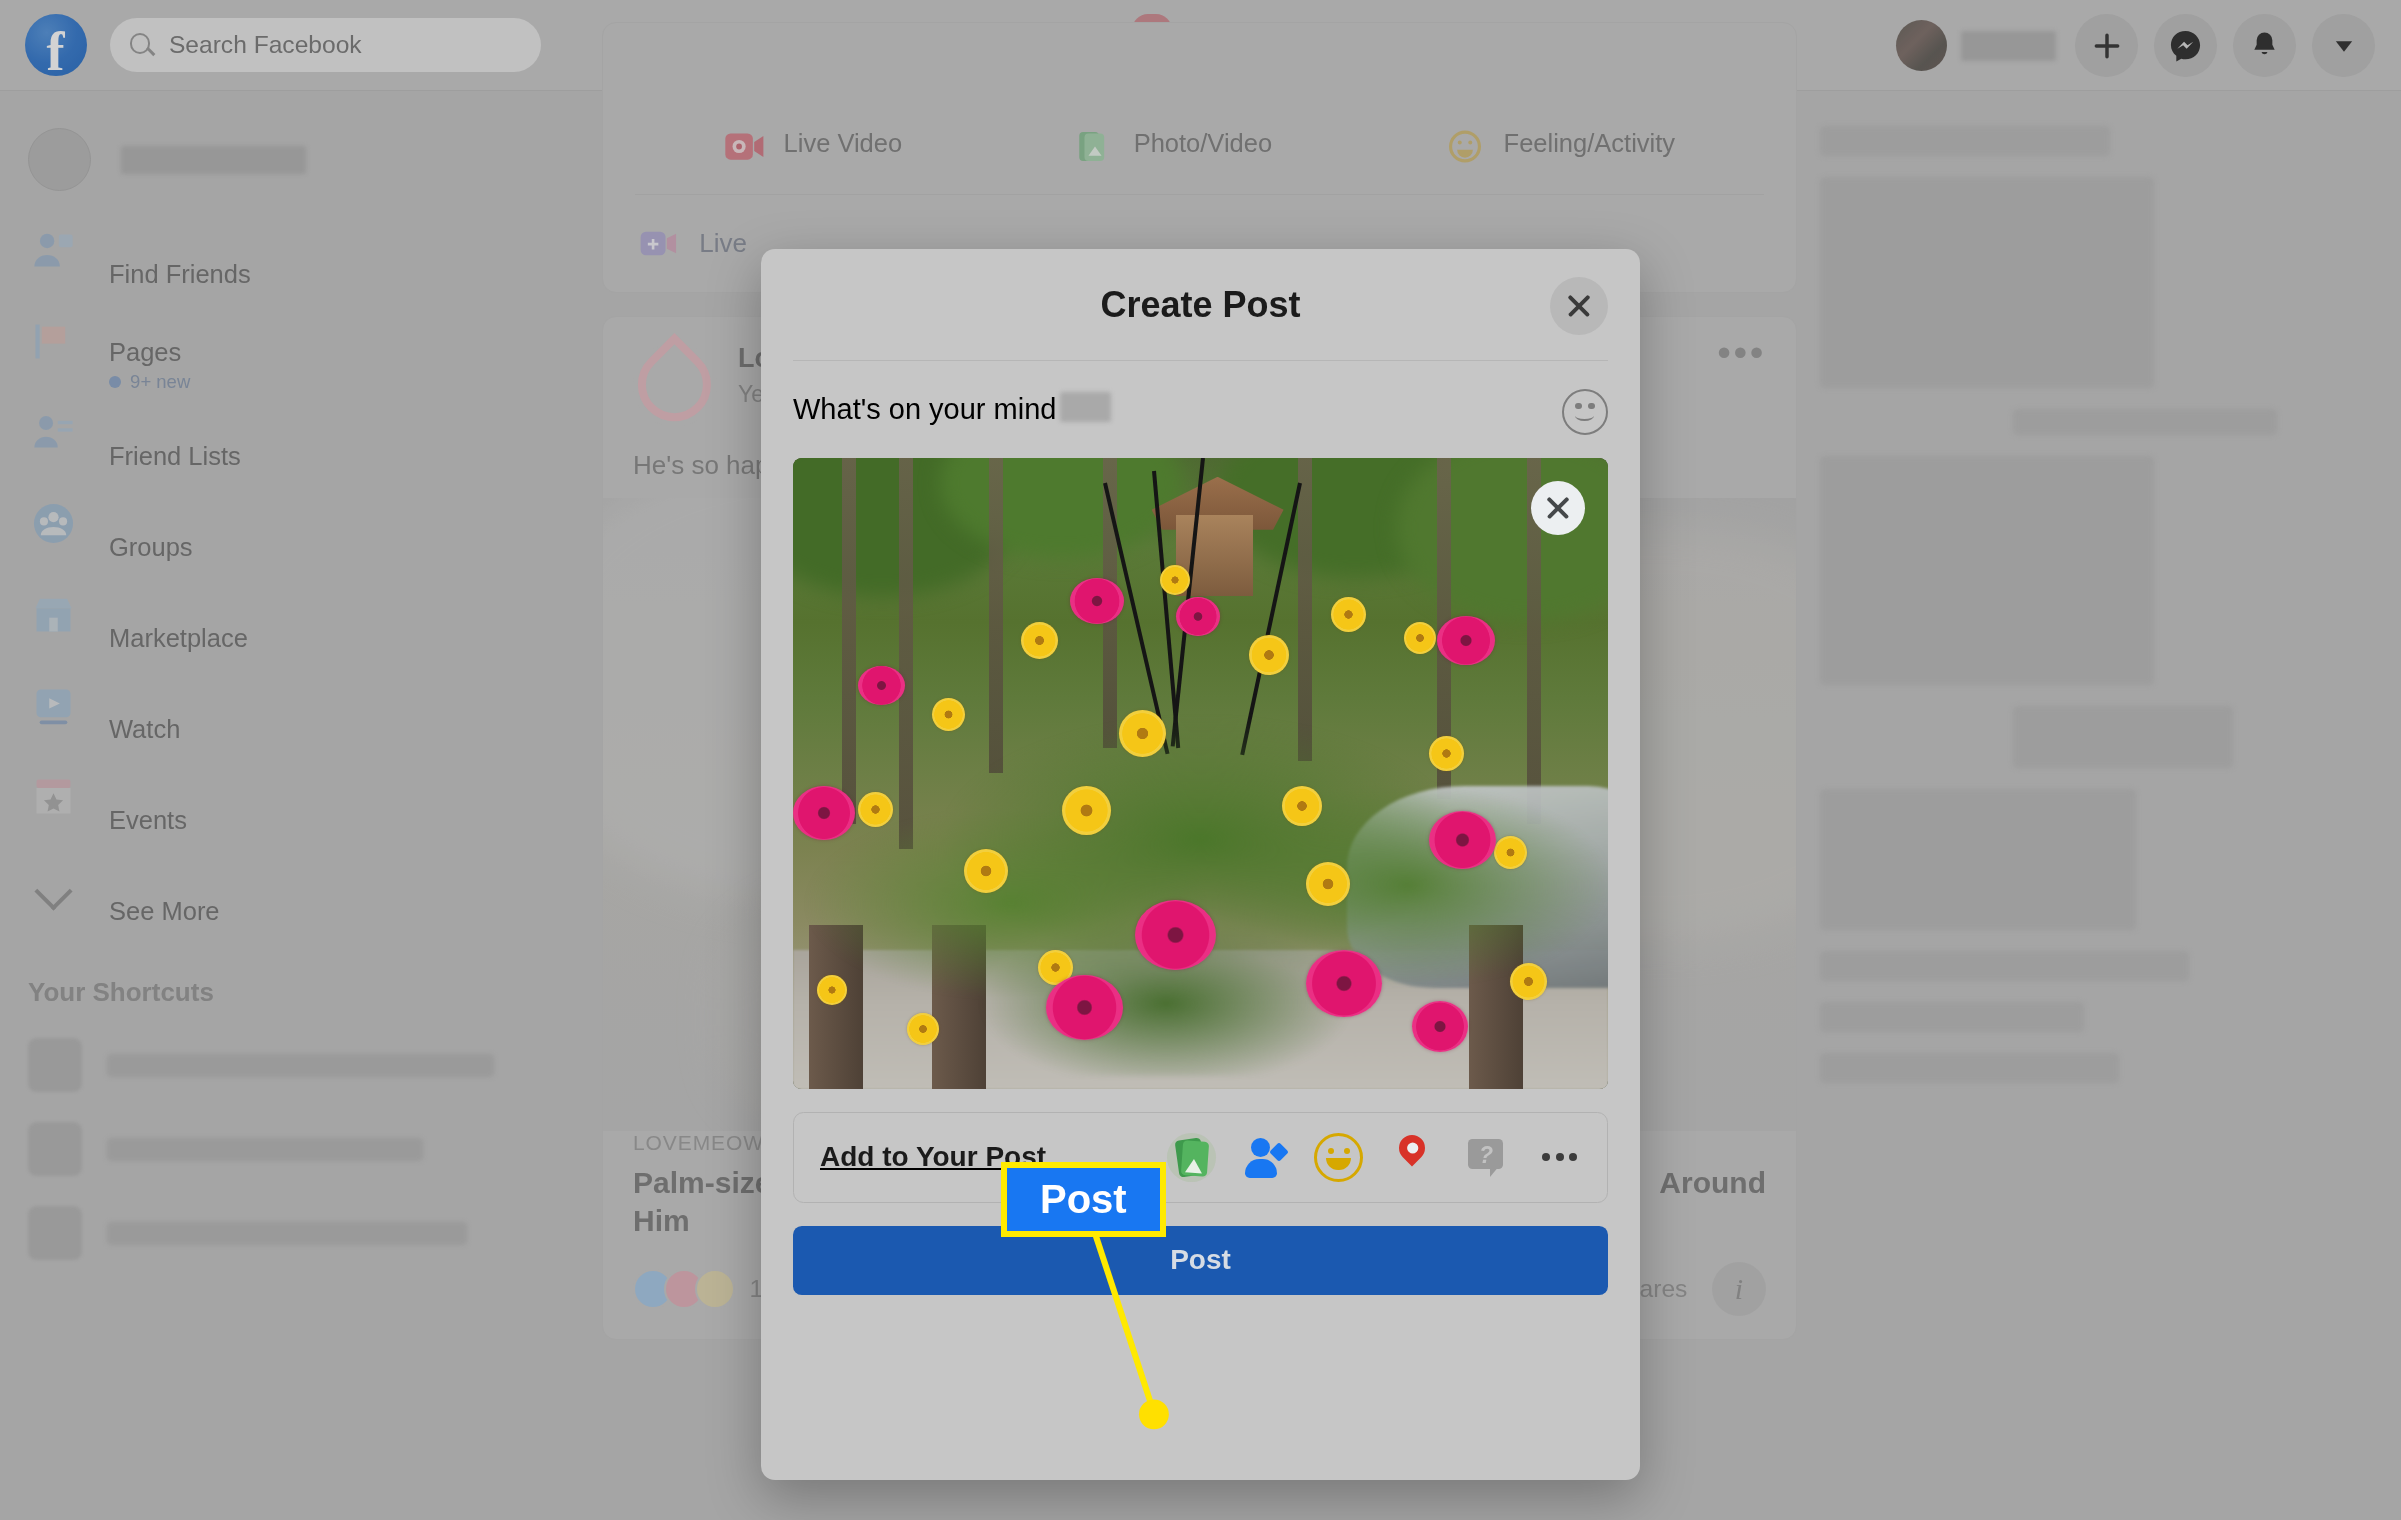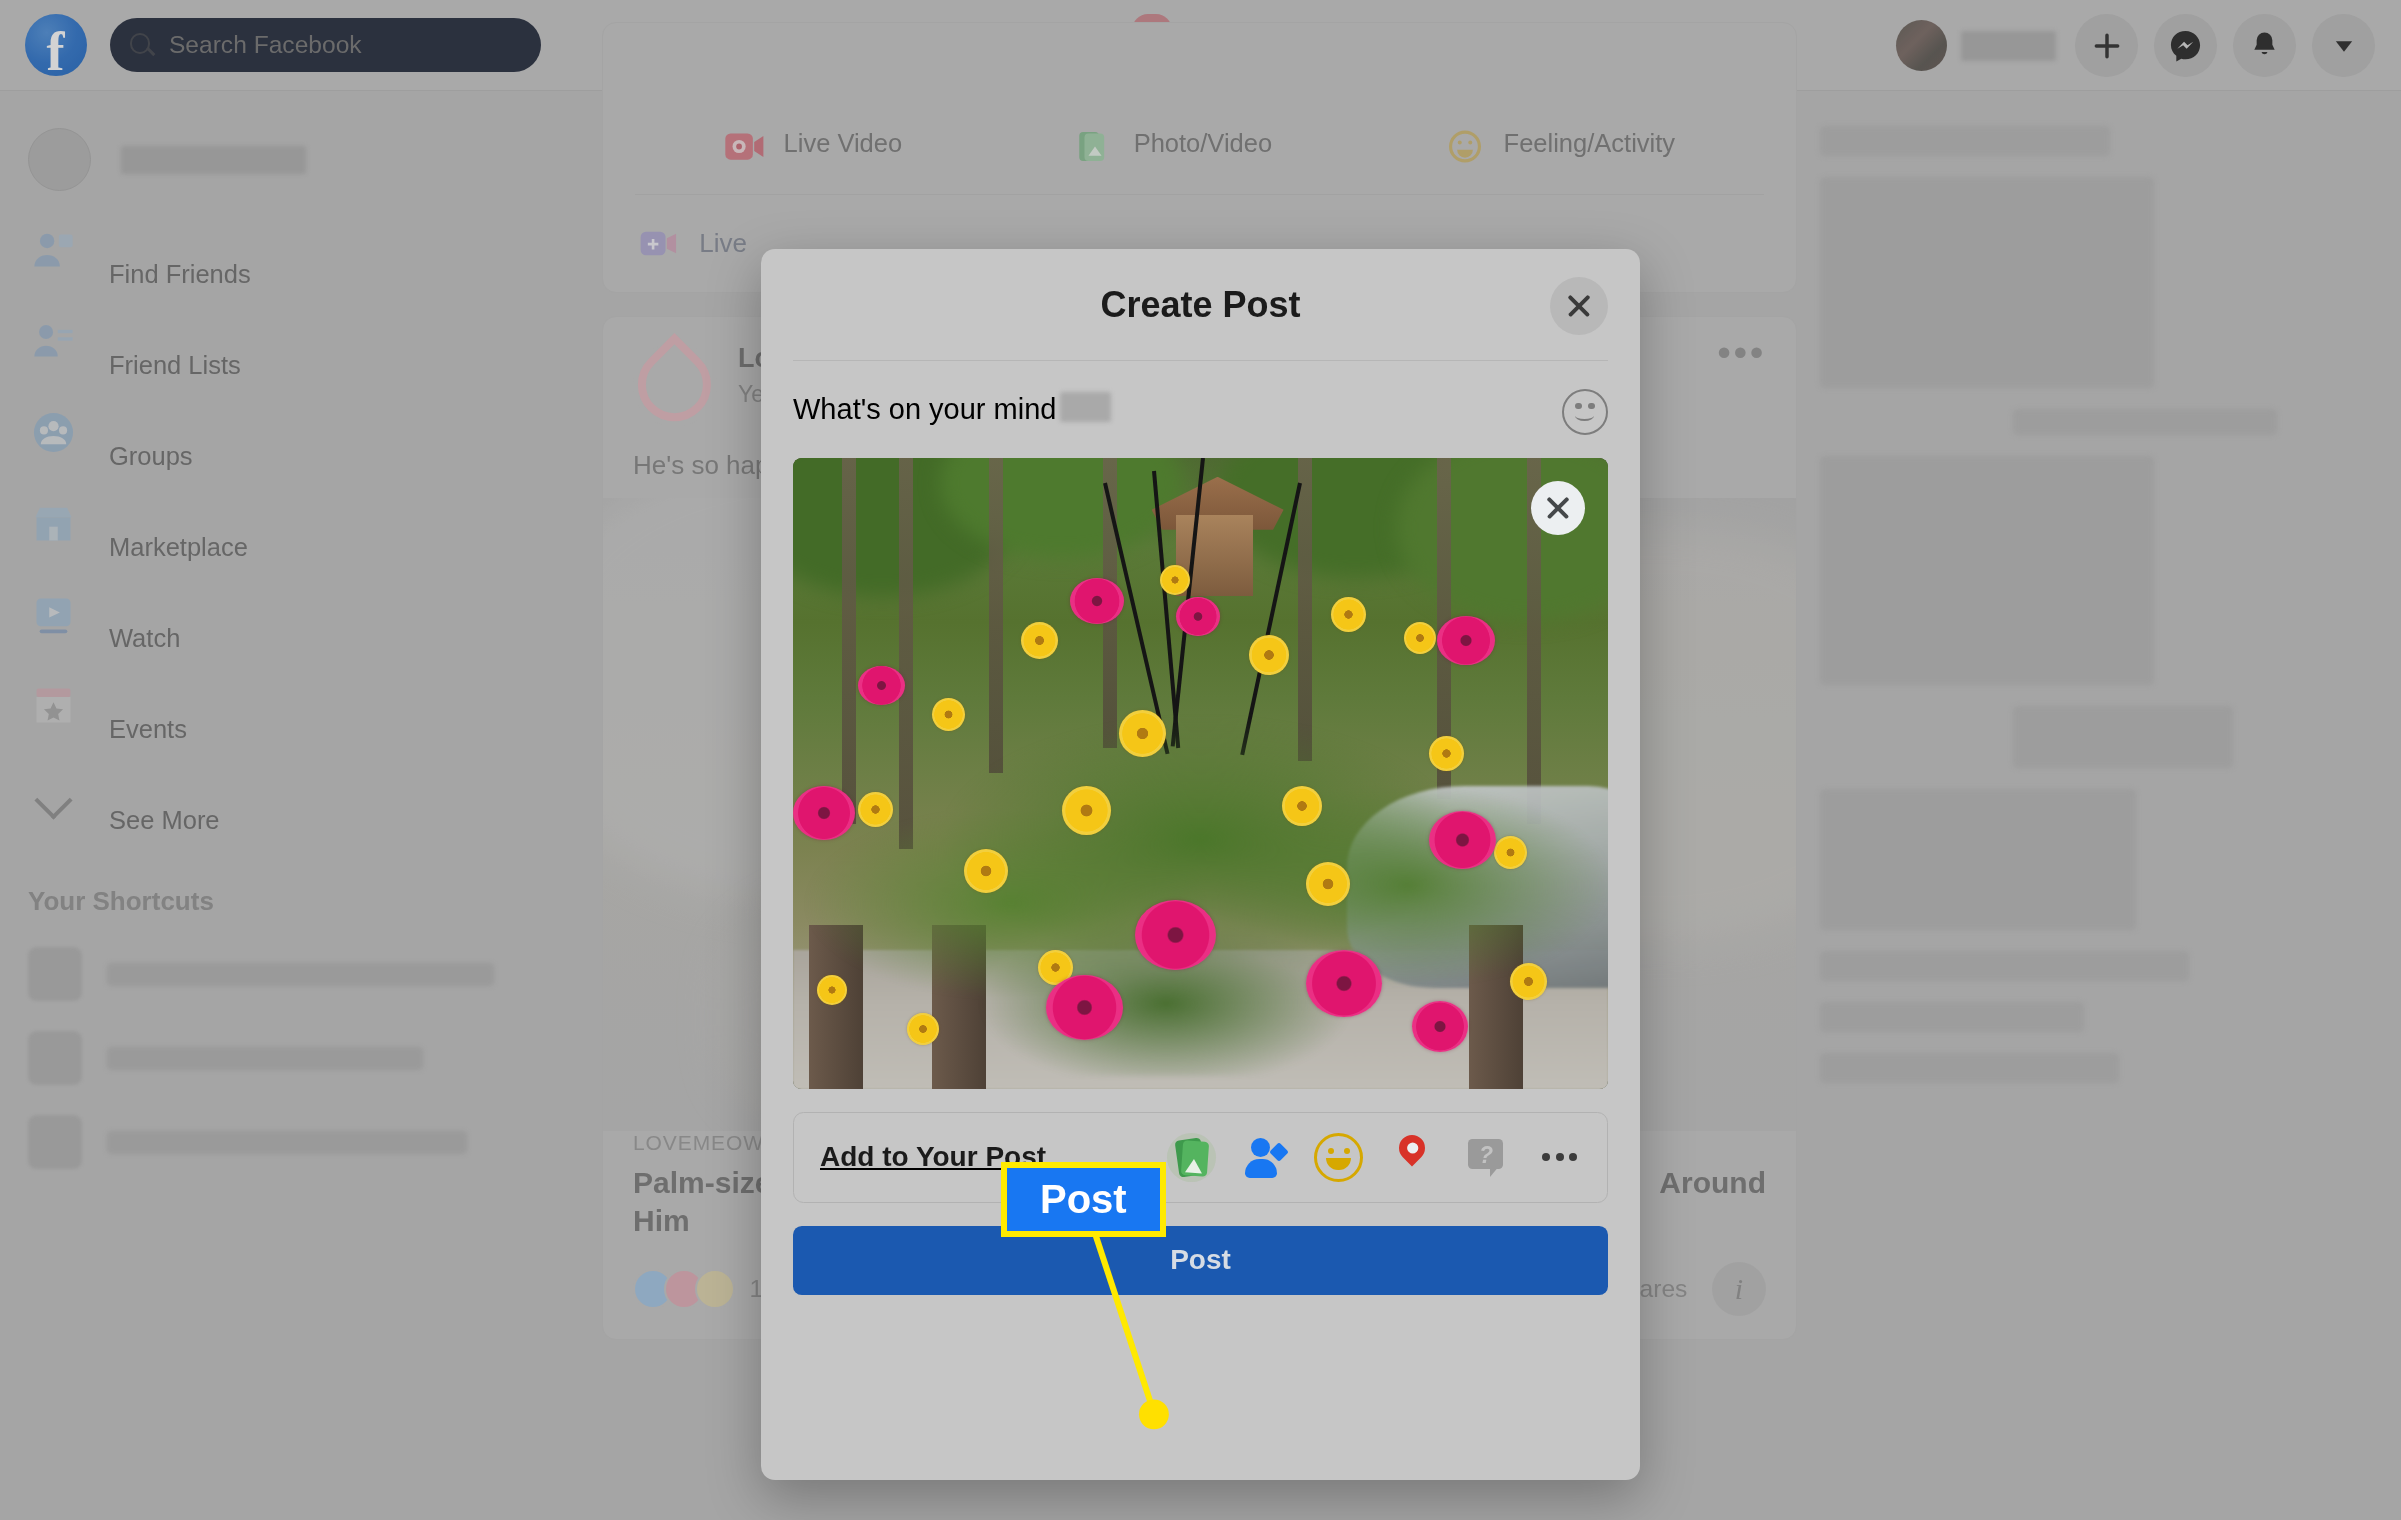--- a/index.html
+++ b/index.html
@@ -32,21 +32,21 @@
     display: flex; align-items: flex-end; justify-content: center;
     position: relative; flex: 0 0 auto;
   }
   .fb-logo .f {
     color: #fff; font-size: 54px; font-weight: bold;
     font-family: "Liberation Serif", serif;
     line-height: 0.92; position: relative; top: 1.8px;
   }
   .searchbox {
     margin-left: 23px; height: 54px; width: 431px;
-    background: #0f172a; border-radius: 27px;
+    background: #e5e5e5; border-radius: 27px;
     display: flex; align-items: center; padding: 0 19.3px;
     flex: 0 0 auto;
   }
   .search-ico { width: 26px; height: 26px; position: relative; flex: 0 0 auto; opacity: .55; }
   .search-ico::before {
     content: ""; position: absolute; left: 0.9px; top: 0.9px;
     width: 16.7px; height: 16.7px; border: 2.6px solid #4a4a4a; border-radius: 50%;
   }
   .search-ico::after {
     content: ""; position: absolute; left: 16.7px; top: 17.6px;
@@ -502,20 +502,33 @@
 
       <div class="side-row">
         <svg class="side-ico" viewBox="0 0 24 24">
           <circle cx="9" cy="7.5" r="3.4" fill="#7ba3cf"></circle>
           <path d="M3 19.5c0-3.2 2.7-5.4 6-5.4s6 2.2 6 5.4z" fill="#7ba3cf"></path>
           <rect x="14.5" y="4.5" width="6.5" height="6" rx="1" fill="#a4c4e0"></rect>
         </svg>
         <span class="side-label">Find Friends</span>
       </div>
 
+      <div class="side-row">
+        <svg class="side-ico" viewBox="0 0 24 24">
+          <rect x="3.5" y="4" width="2" height="16" fill="#8fb7dc"></rect>
+          <rect x="6.5" y="5" width="11" height="8" fill="#e6b0a4"></rect>
+        </svg>
+        <div>
+          <div class="side-label">Pages</div>
+          <div class="side-sub">
+            <span class="side-dot"></span>
+            <span>9+ new</span>
+          </div>
+        </div>
+      </div>
 
       <div class="side-row">
         <svg class="side-ico" viewBox="0 0 24 24">
           <circle cx="8.5" cy="7.5" r="3.3" fill="#7ba3cf"></circle>
           <path d="M3 19c0-3 2.5-5 5.5-5s5.5 2 5.5 5z" fill="#7ba3cf"></path>
           <rect x="14" y="6.5" width="7" height="1.6" fill="#9cbfe0"></rect>
           <rect x="14" y="10" width="7" height="1.6" fill="#9cbfe0"></rect>
         </svg>
         <span class="side-label">Friend Lists</span>
       </div>

